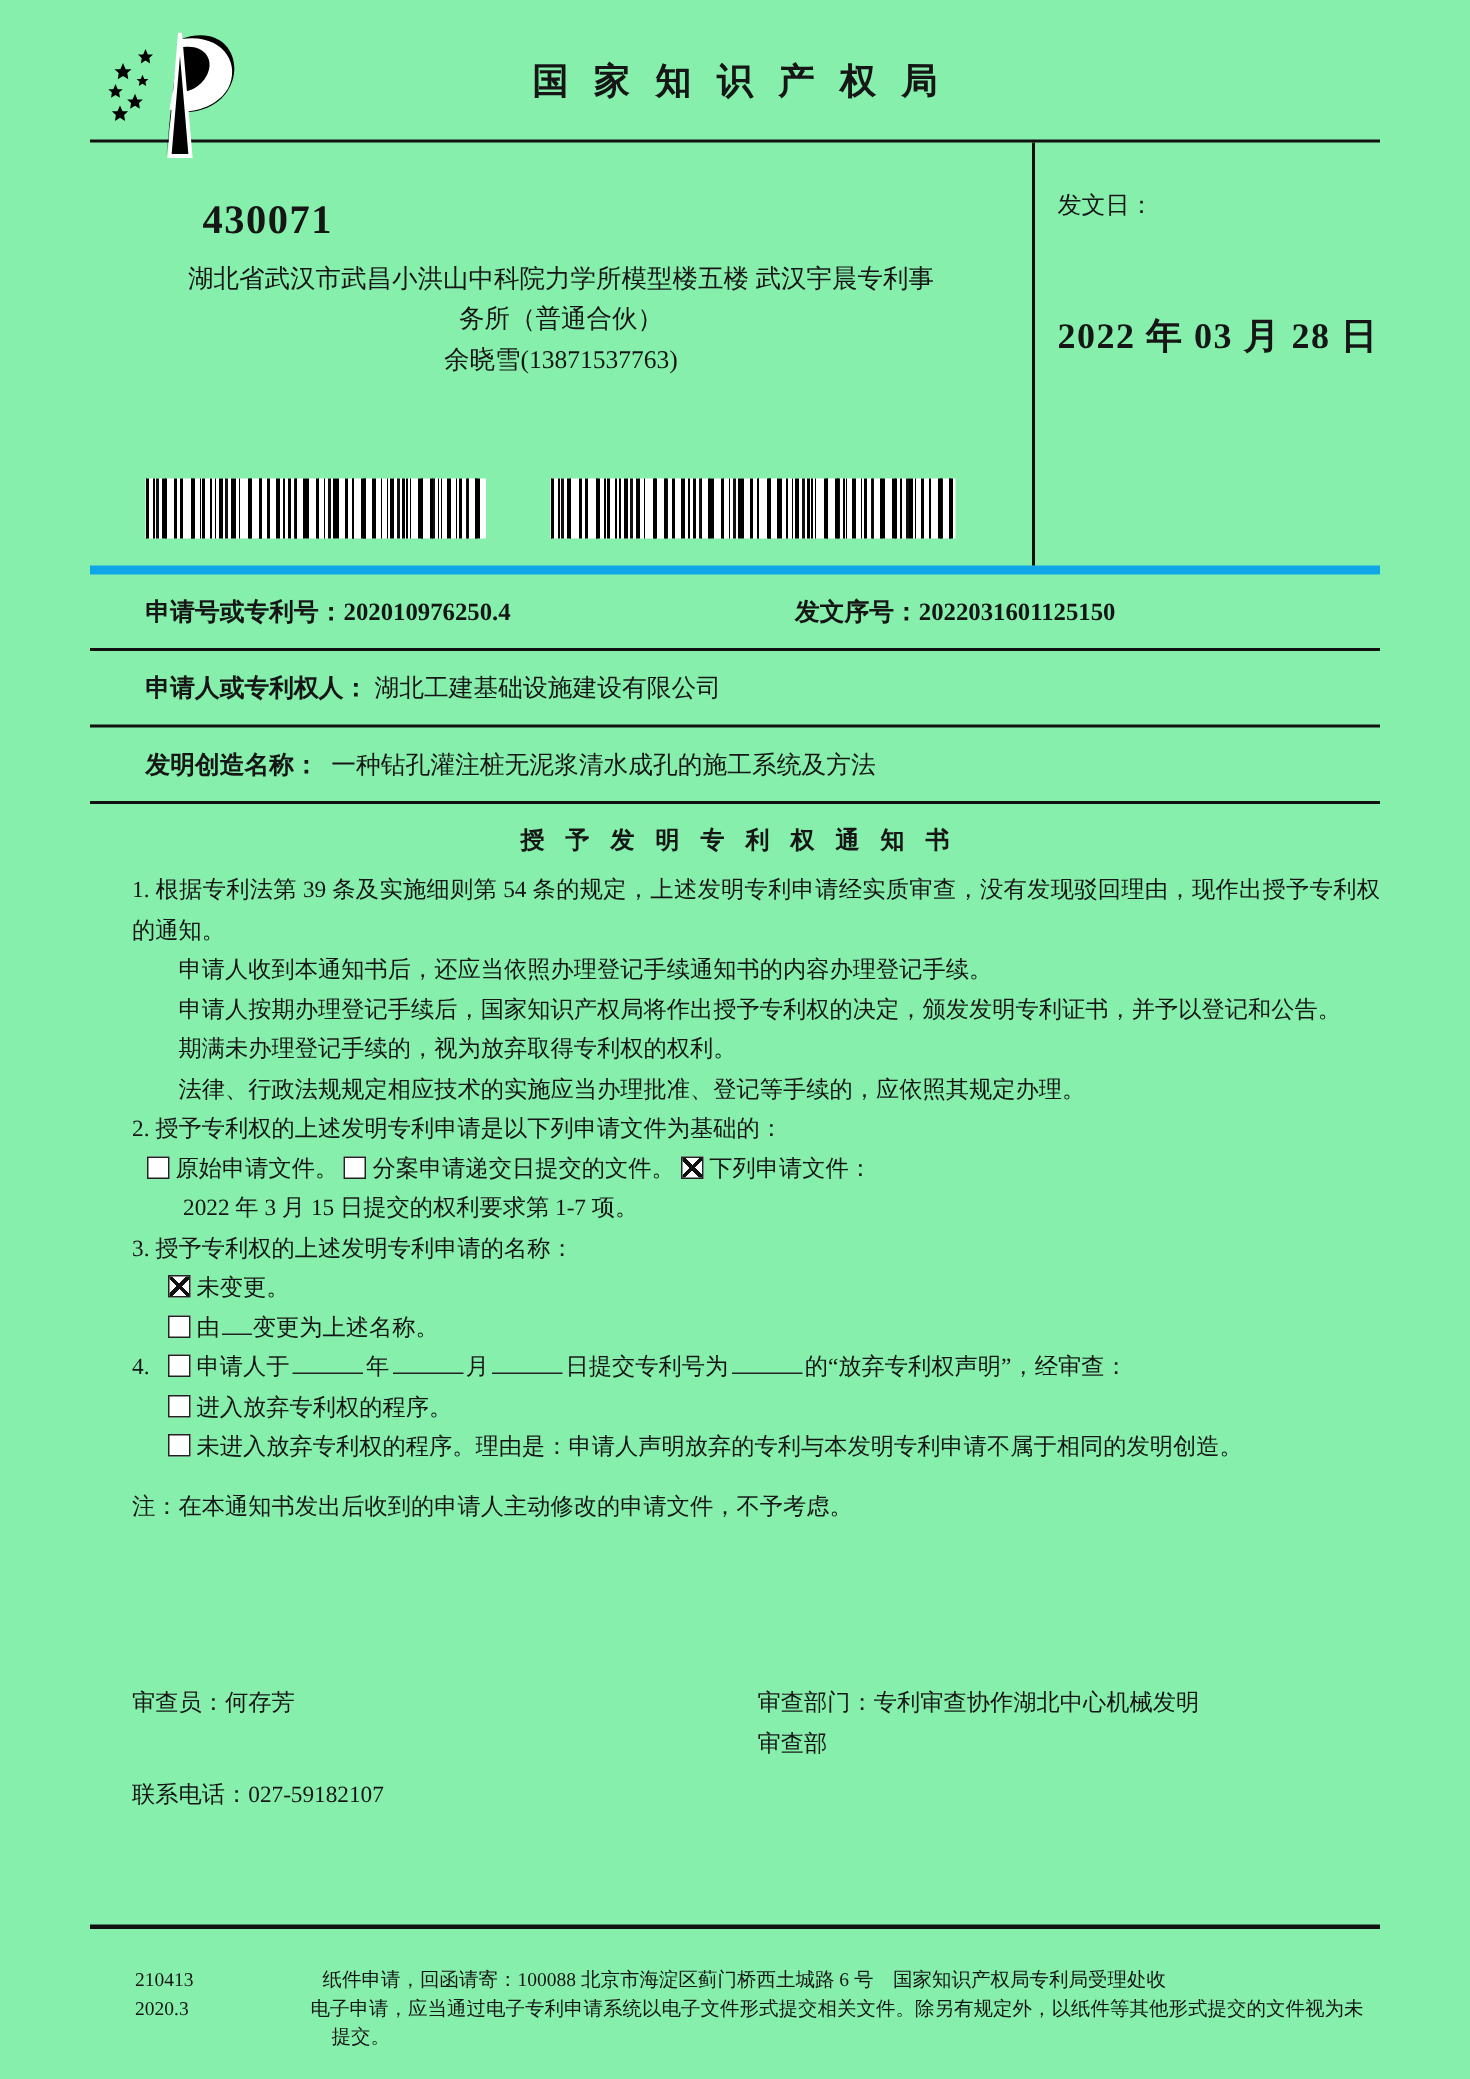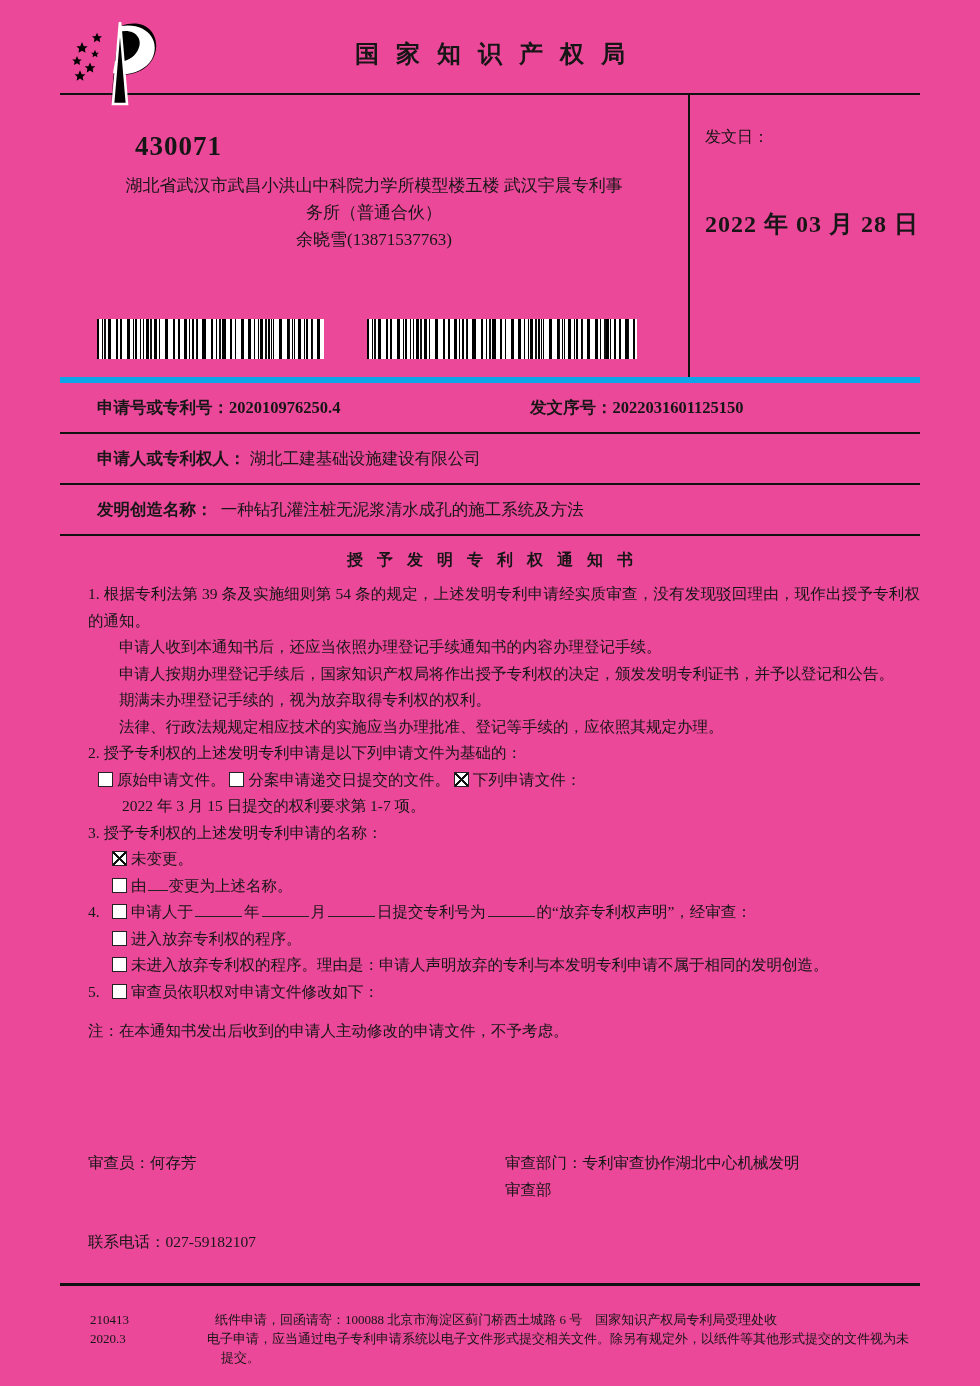--- a/index.html
+++ b/index.html
@@ -1,20 +1,20 @@
 <!DOCTYPE html>
 <html><head>
 <meta charset="utf-8">
 <style>
   html,body { margin:0; padding:0; background:#e8e8e8; }
   .page {
     position:relative;
     width:980px; height:1386px;
     margin:0 auto;
-    background:#ec4899;
+    background:#86efac;
     color:#161616;
     font-family:"Liberation Serif", serif;
     overflow:hidden;
   }
   .inner { margin:0 60px; }
 
   
   .header { position:relative; height:93px; border-bottom:2px solid #111; }
   .logo { position:absolute; left:4px; top:18px; }
   .office-title {
@@ -78,21 +78,21 @@
   .blank { display:inline-block; width:47px; height:14px; border-bottom:1.3px solid #222; margin:0 2px; }
   .blank-s { width:20px; margin:0 1px; }
   .num { display:inline-block; width:24px; }
 
   .note-line { margin-top:13px !important; }
 
   
   .sig { display:flex; margin-top:104px; padding-left:28px; font-size:15.5px; line-height:27px; }
   .sig-left { width:417px; }
   .sig-right { flex:1; padding-right:30px; }
-  .phone-line { padding-left:28px; font-size:15.5px; margin-top:29px; }
+  .phone-line { padding-left:28px; font-size:15.5px; margin-top:10px; }
 
   
   .footer {
     position:absolute; left:60px; right:60px; top:1283px;
     border-top:3px solid #111;
     padding-top:24px;
     display:flex;
     font-size:13px; line-height:19px;
   }
   .f-codes { width:117px; padding-left:30px; }
@@ -191,23 +191,20 @@
       <p>
         <span class="num">4.</span><span class="cb"></span><span>申请人于</span><span class="blank"></span><span>年</span><span class="blank"></span><span>月</span><span class="blank"></span><span>日提交专利号为</span><span class="blank"></span><span>的“放弃专利权声明”，经审查：</span>
       </p>
       <p class="opt-sub">
         <span class="cb"></span><span>进入放弃专利权的程序。</span>
       </p>
       <p class="opt-sub">
         <span class="cb"></span><span>未进入放弃专利权的程序。理由是：申请人声明放弃的专利与本发明专利申请不属于相同的发明创造。</span>
       </p>
 
-      <p>
-        <span class="num">5.</span><span class="cb"></span><span>审查员依职权对申请文件修改如下：</span>
-      </p>
 
       <p class="note-line">注：在本通知书发出后收到的申请人主动修改的申请文件，不予考虑。</p>
     </div>
 
     <div class="sig">
       <div class="sig-left">
         <span>审查员：</span><span>何存芳</span>
       </div>
       <div class="sig-right">
         <div><span>审查部门：</span><span>专利审查协作湖北中心机械发明</span></div>

